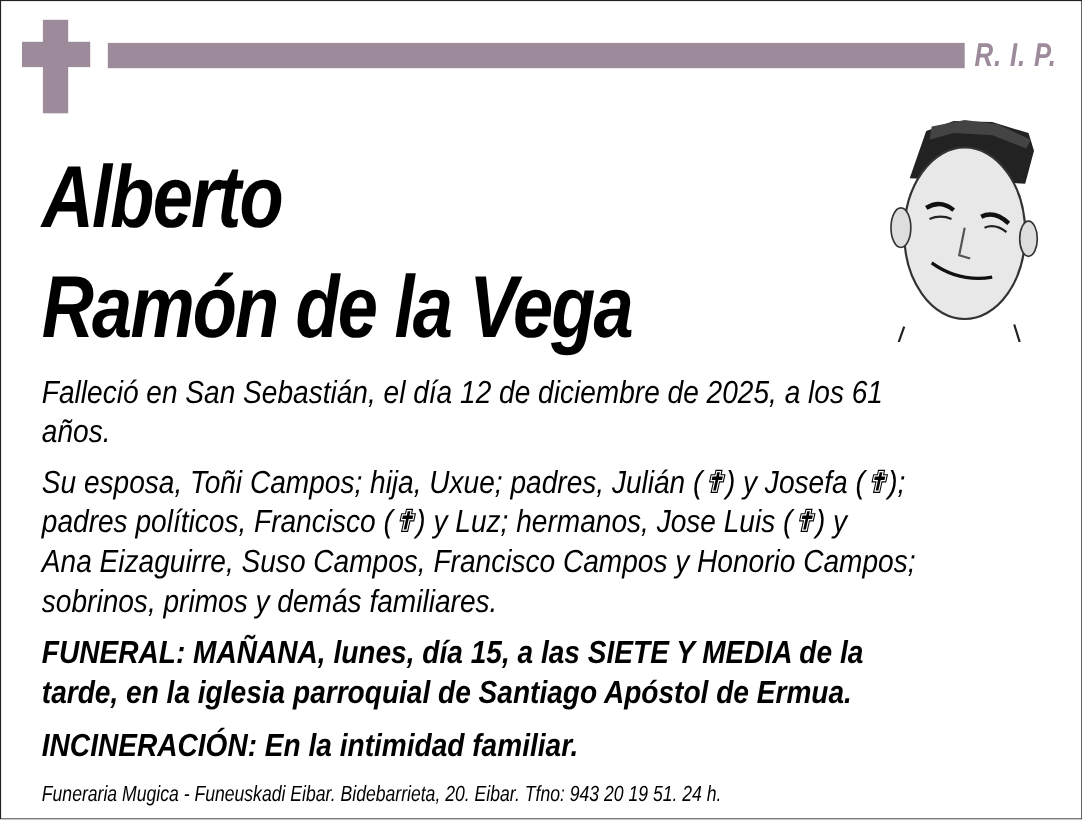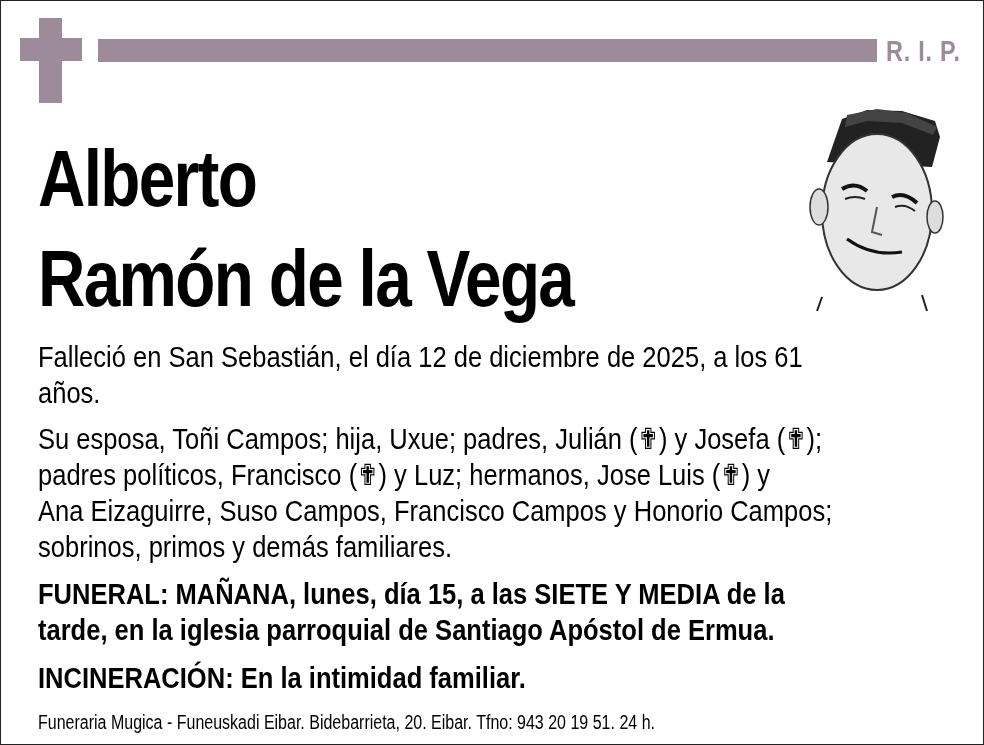--- a/index.html
+++ b/index.html
@@ -1,17 +1,17 @@
 <!DOCTYPE html>
 <html><head>
   <meta charset="utf-8">
   <style>
     html, body { margin: 0; padding: 0; background: #ffffff; }
     body { width: 984px; height: 745px; overflow: hidden; position: relative; font-family: "Liberation Sans", sans-serif; color: #000; }
-    .frame { position: absolute; left: 0; top: 0; width: 982px; height: 743px; border: 1px solid #222; background: #fff; }
+    .frame { position: absolute; left: 0; top: 0; width: 982px; height: 743px; border: 1px solid #222; background: #fff; font-style: italic; }
     .cross-v { position: absolute; left: 38px; top: 17px; width: 23px; height: 85px; background: #9d8a9b; }
     .cross-h { position: absolute; left: 19px; top: 37px; width: 62px; height: 23px; background: #9d8a9b; }
     .rule { position: absolute; left: 97px; top: 38px; width: 779px; height: 23px; background: #9d8a9b; }
     .rip { position: absolute; left: 885px; top: 33px; font-size: 30px; font-weight: bold; color: #9d8a9b; letter-spacing: 1px; transform: scaleX(0.78); transform-origin: left top; white-space: nowrap; }
     .photo { position: absolute; left: 806px; top: 106px; width: 140px; height: 204px; overflow: hidden; background: #fff; }
     .name { position: absolute; left: 37px; top: 128px; font-size: 80px; font-weight: bold; line-height: 100px; letter-spacing: -2px; transform: scaleX(0.82); transform-origin: left top; white-space: nowrap; }
     .text { position: absolute; left: 37px; font-size: 29px; line-height: 36px; transform: scaleX(0.88); transform-origin: left top; white-space: nowrap; }
     .bold { font-weight: bold; }
     .small { position: absolute; left: 37px; top: 710px; font-size: 20px; transform: scaleX(0.8); transform-origin: left top; white-space: nowrap; }
   </style>

